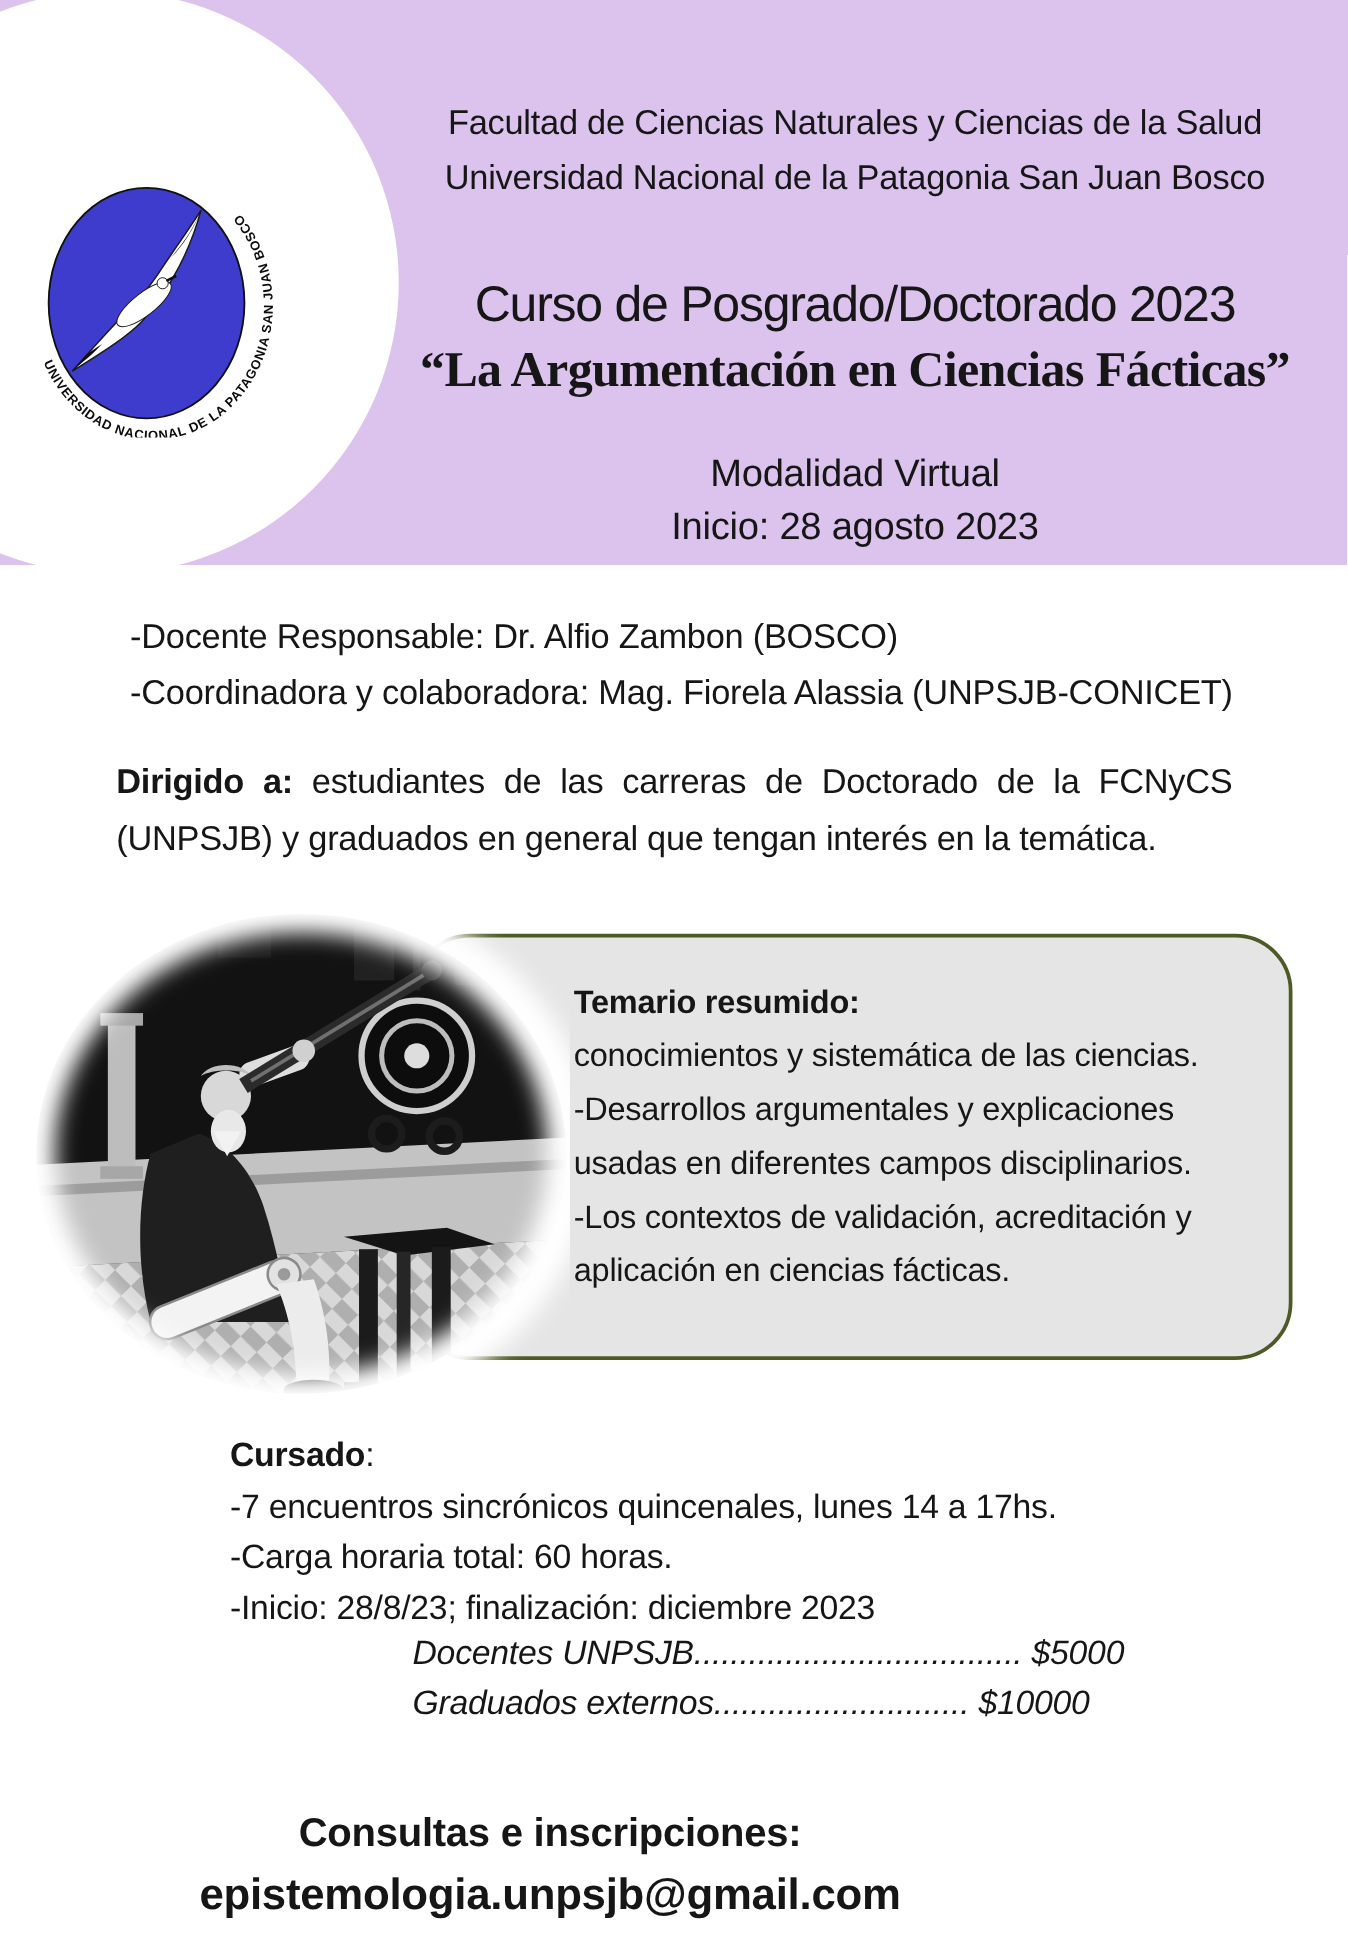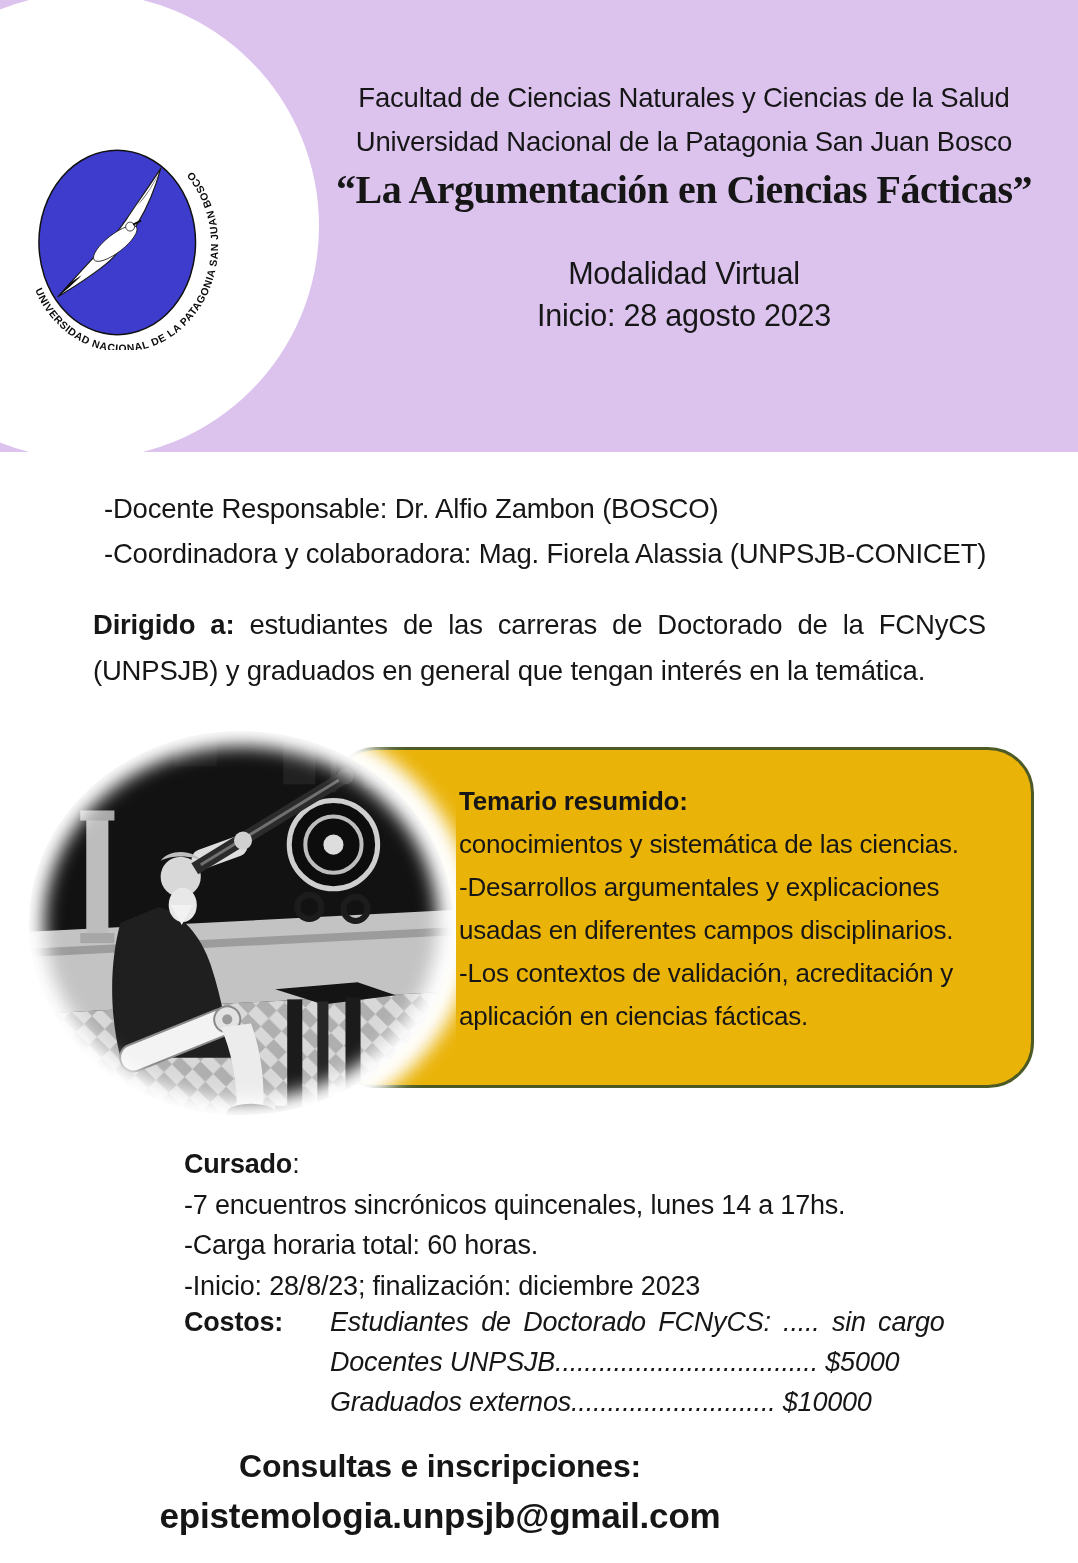--- a/index.html
+++ b/index.html
@@ -14,21 +14,21 @@
   .fac1{margin-top:50px;}
   .course-title{margin-top:54px;font-size:40px;line-height:52px;letter-spacing:-1px;}
   .course-sub{font-size:40px;line-height:52px;font-weight:bold;letter-spacing:-0.5px;font-family:Liberation Serif, serif;}
   .modality{margin-top:36px;font-size:30.5px;line-height:42px;}
   .startline{font-size:30.5px;line-height:42px;}
   
   .staff{position:absolute;left:104px;top:487px;width:960px;font-size:27.5px;line-height:44.5px;white-space:nowrap;}
   .audience{position:absolute;left:93px;top:602px;width:893px;font-size:27.5px;line-height:46px;text-align:justify;}
   .audience b{letter-spacing:-0.2px;}
   .syllabus-box{position:absolute;left:330px;top:747px;width:704px;height:341px;box-sizing:border-box;
-                border:3px solid #4d5a25;border-radius:46px;background:#eab308;}
+                border:3px solid #4d5a25;border-radius:46px;background:#e5e5e5;}
   .syllabus-text{position:absolute;left:126px;top:30px;right:10px;font-size:26px;line-height:43px;}
   .syl-line{white-space:nowrap;}
   .syl-title{font-weight:bold;}
   .galileo-svg{position:absolute;left:24px;top:726px;width:432px;height:392px;}
   .schedule{position:absolute;left:184px;top:1144px;font-size:27px;line-height:40.5px;white-space:nowrap;}
   .costs{position:absolute;left:184px;top:1302px;font-size:27px;line-height:40px;}
   .cost-row{display:flex;}
   .cost-label{width:146px;font-weight:bold;white-space:nowrap;}
   .cost-text{font-style:italic;white-space:nowrap;}
   .cost-first{word-spacing:5px;}
@@ -59,20 +59,21 @@
 
       <path id="ringPath" d="M 5 165 A 97 108 0 1 0 150 32" fill="none"></path>
       <text font-size="10.5" font-weight="bold" fill="#0b0b0b" letter-spacing="0.6" font-family="Liberation Sans, sans-serif">
         <textPath href="#ringPath">UNIVERSIDAD NACIONAL DE LA PATAGONIA SAN JUAN BOSCO</textPath>
       </text>
     </svg>
 
     <div class="banner-text">
       <div class="fac fac1">Facultad de Ciencias Naturales y Ciencias de la Salud</div>
       <div class="fac">Universidad Nacional de la Patagonia San Juan Bosco</div>
+      <div class="course-title">Curso de Posgrado/Doctorado 2023</div>
       <div class="course-sub">“La Argumentación en Ciencias Fácticas”</div>
       <div class="modality">Modalidad Virtual</div>
       <div class="startline">Inicio: 28 agosto 2023</div>
     </div>
   </div>
 
   <div class="staff">
     <div>-Docente Responsable: Dr. Alfio Zambon (BOSCO)</div>
     <div>-Coordinadora y colaboradora: Mag. Fiorela Alassia (UNPSJB-CONICET)</div>
   </div>
@@ -159,24 +160,20 @@
 
   <div class="schedule">
     <div><b>Cursado</b><span>:</span></div>
     <div>-7 encuentros sincrónicos quincenales, lunes 14 a 17hs.</div>
     <div>-Carga horaria total: 60 horas.</div>
     <div>-Inicio: 28/8/23; finalización: diciembre 2023</div>
   </div>
 
   <div class="costs">
     <div class="cost-row">
-      <div class="cost-label">Costos:</div>
-      <div class="cost-text cost-first">Estudiantes de Doctorado FCNyCS: ..... sin cargo</div>
-    </div>
-    <div class="cost-row">
       <div class="cost-label"></div>
       <div class="cost-text">Docentes UNPSJB.................................... $5000</div>
     </div>
     <div class="cost-row">
       <div class="cost-label"></div>
       <div class="cost-text">Graduados externos............................ $10000</div>
     </div>
   </div>
 
   <div class="footer">

